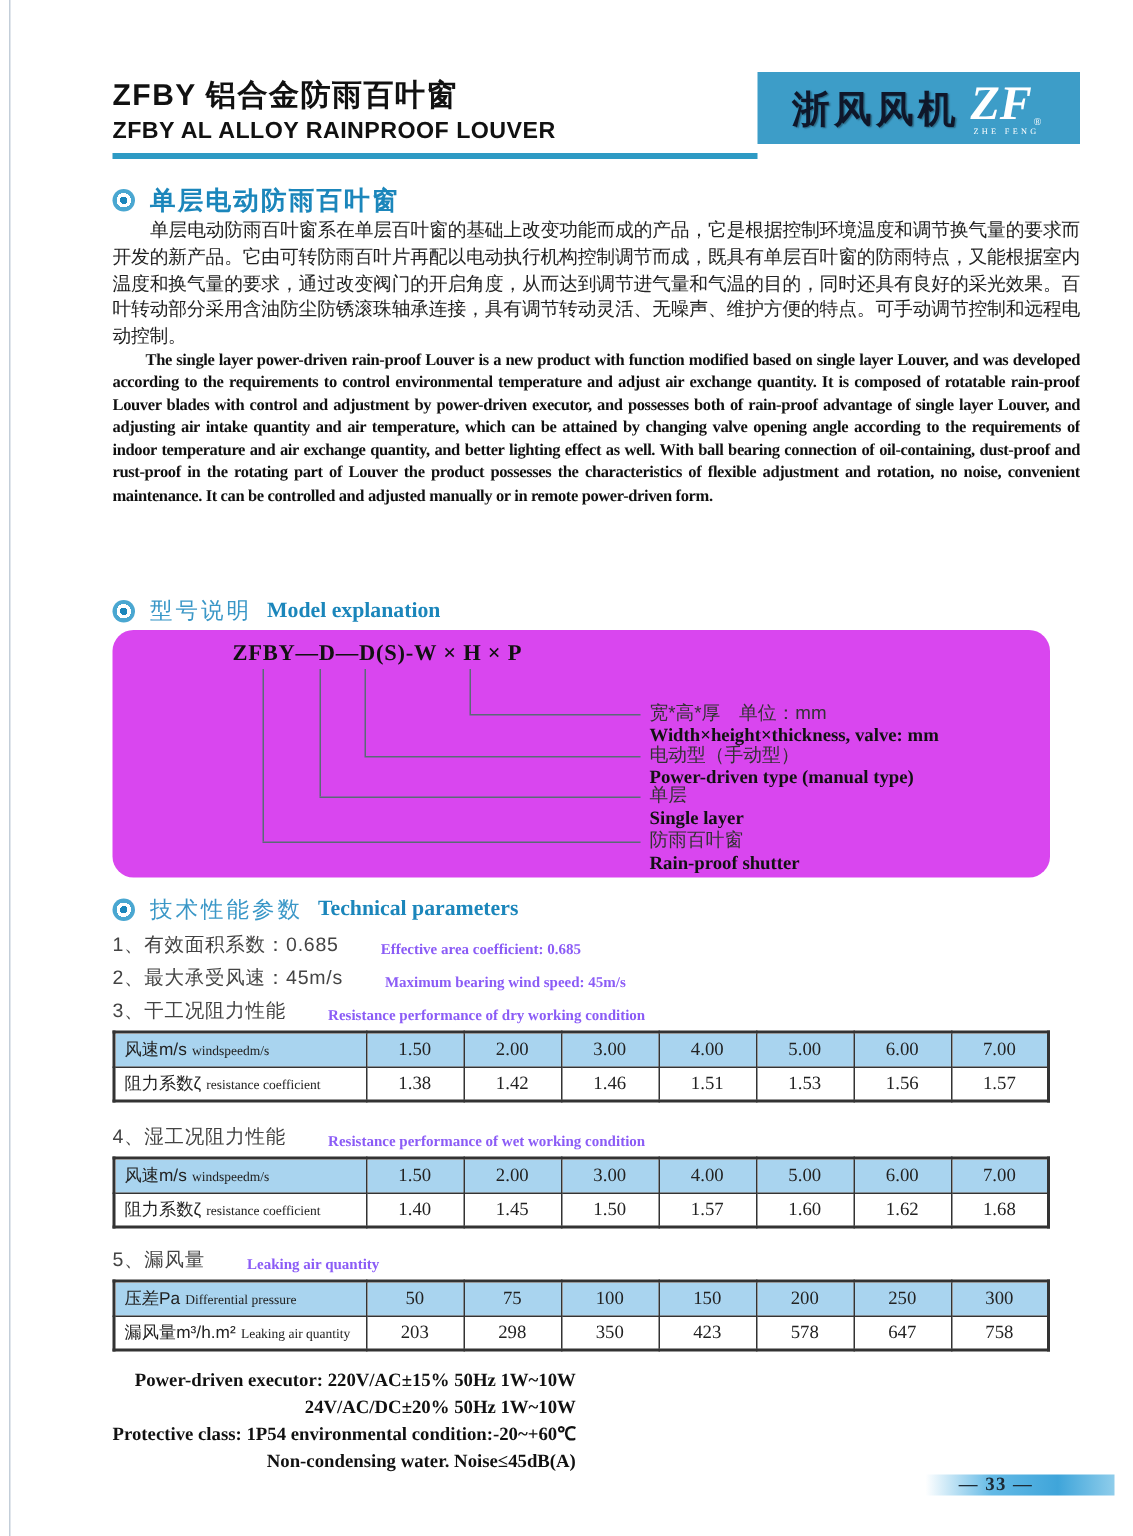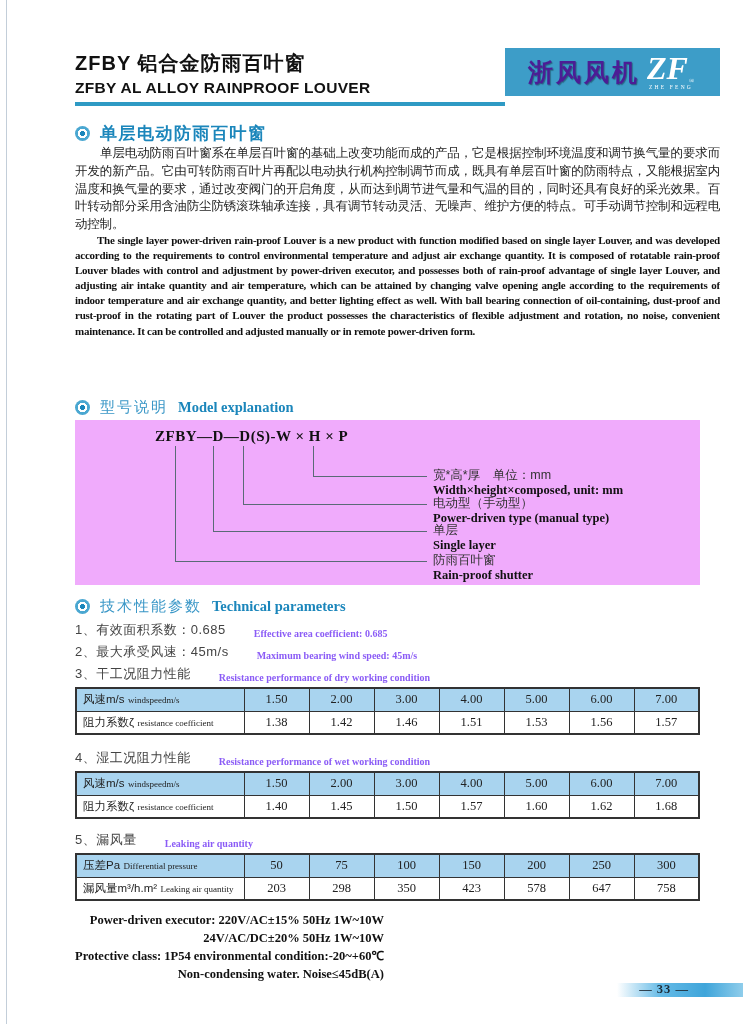--- a/index.html
+++ b/index.html
@@ -8,42 +8,42 @@
   .page { position:relative; width:755px; height:1024px; background:#fff; overflow:hidden; }
   .left-rule { position:absolute; left:6px; top:0; width:1px; height:100%; background:#c3ced9; }
 
   
   .header { position:absolute; left:75px; top:50px; width:645px; }
   .title-zh { font-size:20px; font-weight:bold; color:#111; letter-spacing:1px; }
   .title-en { font-size:15.5px; font-weight:bold; color:#111; letter-spacing:.3px; margin-top:2px; }
   .header-rule { margin-top:5px; width:430px; height:4px; background:#2E9AC4; }
   .banner { position:absolute; right:0; top:-2px; width:215px; height:48px; background:#3D9DC8;
             display:flex; align-items:center; justify-content:center; gap:5px; }
-  .brand { color:#4c1d95; font-family:"Liberation Serif", serif; font-weight:bold; font-size:25px;
+  .brand { color:#0f172a; font-family:"Liberation Serif", serif; font-weight:bold; font-size:25px;
            letter-spacing:3px; text-shadow:1px 1px 1px rgba(0,0,0,.35); white-space:nowrap; }
 
   
   .sec-head { position:absolute; left:75px; display:flex; align-items:center; gap:10px; }
   .bullet { width:15px; height:15px; border-radius:50%; flex:none;
             background:radial-gradient(circle at 50% 50%, #1b86bb 0 2.5px, #ffffff 2.5px 4.8px, #4aa7d1 4.8px 7.5px); }
   .sec-head .zh { color:#1b86bb; font-size:17px; font-weight:bold; letter-spacing:1.5px; }
   .sec-head .en { color:#1b86bb; font-size:15px; font-weight:bold; font-family:"Liberation Serif", serif; }
   .sec-head.light .zh { font-weight:normal; font-size:15px; color:#3a97c7; letter-spacing:2px; }
   .sec-head.light .en { font-size:14.5px; }
 
   
   .para-zh { position:absolute; left:75px; top:145px; width:645px; height:90px; overflow:hidden;
              font-size:12.5px; line-height:17.8px; text-align:justify; text-indent:2em; color:#222;
              letter-spacing:-0.2px; }
   .para-en { position:absolute; left:75px; top:233px; width:645px; height:166px; overflow:hidden;
              font-family:"Liberation Serif", serif; font-weight:bold; font-size:11px; line-height:15.1px;
              letter-spacing:-0.25px; text-align:justify; text-indent:2em; color:#111; }
 
   
-  .model-box { position:absolute; left:75px; top:420px; width:625px; height:165px; background:#f0abfc; }
+  .model-box { position:absolute; left:75px; top:420px; width:625px; height:165px; background:#d946ef;border-radius:14px; }
   .model-code { position:absolute; left:80px; top:8px; font-family:"Liberation Serif", serif;
                 font-weight:bold; font-size:15px; letter-spacing:.5px; color:#111; }
   .vline, .hline { position:absolute; background:#5a6a76; }
   .vline { width:1px; }
   .hline { height:1px; }
   .m-label { position:absolute; left:358px; white-space:nowrap; }
   .m-label .zh { font-size:12.5px; color:#333; line-height:15px; display:block; }
   .m-label .en { font-family:"Liberation Serif", serif; font-weight:bold; font-size:12.5px;
                  color:#111; line-height:15px; display:block; }
 
@@ -120,21 +120,21 @@
     <div class="vline" style="left:138px; top:26px; height:85px;"></div>
     <div class="vline" style="left:168px; top:26px; height:58px;"></div>
     <div class="vline" style="left:238px; top:26px; height:30px;"></div>
     <div class="hline" style="left:238px; top:56px;  width:114px;"></div>
     <div class="hline" style="left:168px; top:84px;  width:184px;"></div>
     <div class="hline" style="left:138px; top:111px; width:214px;"></div>
     <div class="hline" style="left:100px; top:141px; width:252px;"></div>
 
     <div class="m-label" style="top:48px;">
       <span class="zh">宽*高*厚　单位：mm</span>
-      <span class="en">Width×height×composed, unit: mm</span>
+      <span class="en">Width×height×thickness, valve: mm</span>
     </div>
     <div class="m-label" style="top:76px;">
       <span class="zh">电动型（手动型）</span>
       <span class="en">Power-driven type (manual type)</span>
     </div>
     <div class="m-label" style="top:103px;">
       <span class="zh">单层</span>
       <span class="en">Single layer</span>
     </div>
     <div class="m-label" style="top:133px;">

